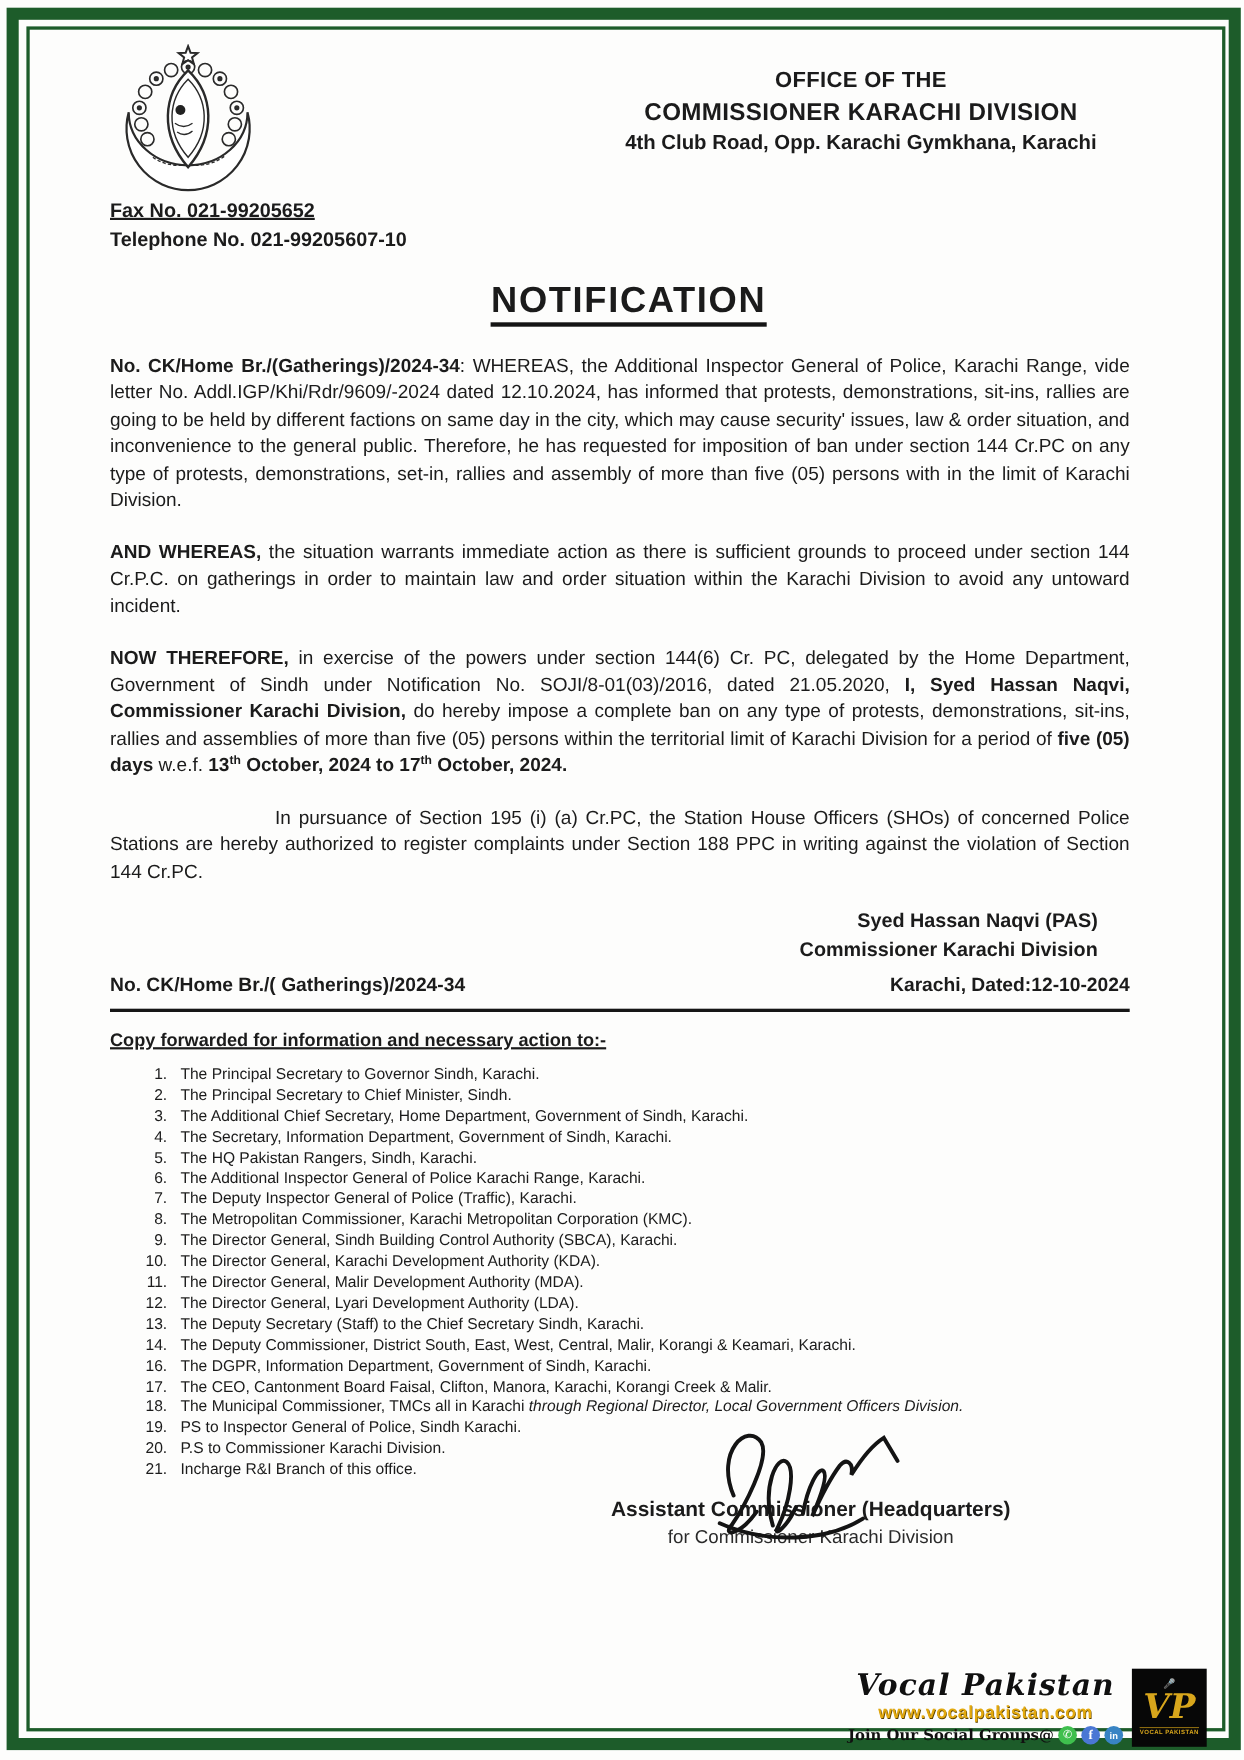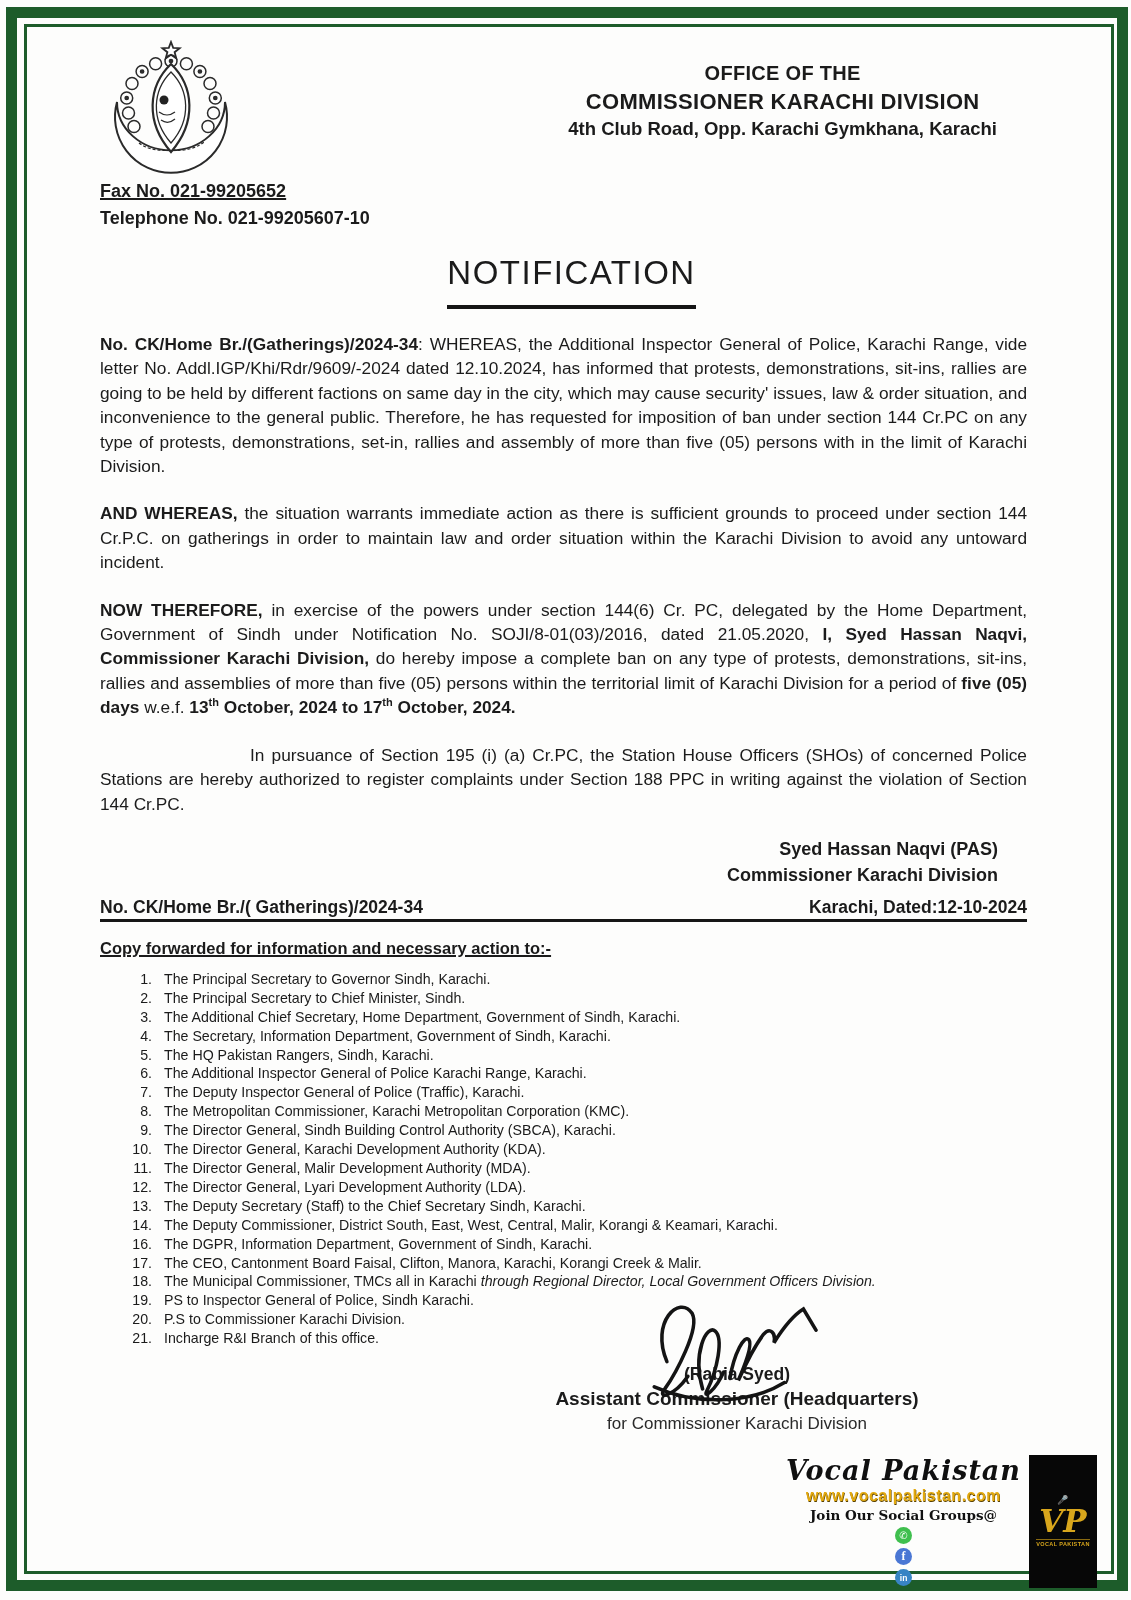--- a/index.html
+++ b/index.html
@@ -23,30 +23,30 @@
   .office-block{margin:20px 30px 0 auto;text-align:center;font-weight:bold;line-height:1.35;}
   .office-line1{font-size:20px;letter-spacing:.3px;}
   .office-line2{font-size:22px;letter-spacing:.3px;}
   .office-line3{font-size:18.5px;}
 
   .contact-block{margin-top:-12px;line-height:1.5;}
   .fax-line{font-weight:bold;font-size:18px;text-decoration:underline;text-decoration-thickness:2px;}
   .tel-line{font-weight:bold;font-size:18px;}
 
   .doc-title-wrap{text-align:center;margin-top:22px;}
-  .doc-title{display:inline-block;font-size:33px;font-weight:normal;letter-spacing:1.5px;border-bottom:4px solid #151515;padding-bottom:13px;margin-left:16px;}
+  .doc-title{display:inline-block;font-size:33px;font-weight:bold;letter-spacing:1.5px;border-bottom:4px solid #151515;padding-bottom:1px;margin-left:16px;}
 
   .para{font-size:17.3px;line-height:24.4px;text-align:justify;margin:23px 0 0 0;}
   .b{font-weight:bold;}
   .para sup{font-size:11px;line-height:0;}
   .para4{text-indent:150px;}
 
   .signatory{margin:20px 29px 0 auto;text-align:right;font-weight:bold;font-size:18px;line-height:26px;}
 
-  .refline{display:flex;justify-content:space-between;align-items:flex-end;margin-top:9px;border-bottom:3px solid #161616;padding-bottom:1px;font-weight:bold;font-size:17.5px;}
+  .refline{display:flex;justify-content:space-between;align-items:flex-end;margin-top:9px;border-bottom:3px solid #161616;padding-bottom:11px;font-weight:bold;font-size:17.5px;}
 
   .copy-heading{margin-top:17px;font-weight:bold;font-size:16.5px;text-decoration:underline;text-decoration-thickness:2px;}
 
   .recipient-list{margin:12px 0 0 22px;font-size:14.2px;line-height:18.9px;}
   .recipient-row{display:flex;}
   .recipient-num{flex:0 0 30px;text-align:right;margin-right:12px;}
   .recipient-text{white-space:nowrap;}
   .recipient-text .it{font-style:italic;}
 
   
@@ -54,21 +54,21 @@
   .signature-svg{position:absolute;left:120px;top:-78px;width:210px;height:130px;z-index:2;}
   .sign-name{font-weight:bold;font-size:17.5px;line-height:24px;}
   .sign-title{font-weight:bold;font-size:19px;line-height:26px;}
   .sign-for{font-size:17px;line-height:24px;color:#2a2a2a;}
 
   
   .footer-brand{position:absolute;right:34px;bottom:12px;display:flex;align-items:stretch;z-index:6;}
   .fb-left{text-align:center;padding:2px 8px 2px 2px;}
   .fb-script{font-family:"DejaVu Serif","Liberation Serif",serif;font-style:italic;font-weight:bold;font-size:27px;color:#101010;text-shadow:0 0 2px #fff,1px 1px 0 #fff,-1px -1px 0 #fff;letter-spacing:1px;line-height:1.05;}
   .fb-site{font-weight:bold;font-size:16px;color:#e3a90e;text-shadow:.5px .5px 0 #5a4100;letter-spacing:.5px;line-height:1.2;}
-  .fb-social{display:flex;align-items:center;justify-content:center;gap:4px;margin-top:2px;flex-direction:column;}
+  .fb-social{display:flex;align-items:center;justify-content:center;gap:4px;margin-top:2px;}
   .fb-social-text{font-family:"DejaVu Serif","Liberation Serif",serif;font-weight:bold;font-size:13.5px;color:#111;}
   .soc-icon{width:17px;height:17px;border-radius:50%;display:inline-flex;align-items:center;justify-content:center;color:#fff;font-size:10px;font-weight:bold;}
   .soc-wa{background:#3fbf4e;}
   .soc-fb{background:#4a77d4;font-family:"Liberation Serif",serif;font-size:12px;}
   .soc-in{background:#3884c4;font-size:8.5px;}
   .fb-logo-box{width:64px;background:#070707;color:#d8a61c;display:flex;flex-direction:column;align-items:center;justify-content:center;padding:3px 2px;}
   .fb-logo-mono{font-family:"DejaVu Serif","Liberation Serif",serif;font-weight:bold;font-style:italic;font-size:31px;line-height:1;color:#d8a61c;}
   .fb-logo-mic{font-size:9px;line-height:1;margin-bottom:1px;}
   .fb-logo-caption{font-size:5.5px;font-weight:bold;letter-spacing:.4px;color:#d8a61c;border-top:1px solid #8a6a10;margin-top:2px;padding-top:1px;white-space:nowrap;}
 </style>
@@ -260,21 +260,20 @@
 
     <div class="bottom-sign">
       <svg class="signature-svg" viewBox="0 0 200 120">
         <g fill="none" stroke="#141414" stroke-width="3.4" stroke-linecap="round">
           <path d="M38,72 C22,34 50,8 62,26 C70,40 46,84 36,98 C28,108 44,106 58,86"></path>
           <path d="M72,98 C62,64 76,36 84,43 C92,50 86,80 76,100 C72,108 84,100 92,82"></path>
           <path d="M98,88 C102,64 112,46 116,51 C120,56 112,76 106,90 C114,72 124,54 130,46 C136,39 142,44 140,54 C150,38 160,27 168,22 L180,42"></path>
           <path d="M26,96 C66,114 118,112 150,92"></path>
         </g>
       </svg>
-      <div class="sign-name">(Rabia Syed)</div>
       <div class="sign-title">Assistant Commissioner (Headquarters)</div>
       <div class="sign-for">for Commissioner Karachi Division</div>
     </div>
   </div>
 
   <div class="footer-brand">
     <div class="fb-left">
       <div class="fb-script">Vocal Pakistan</div>
       <div class="fb-site">www.vocalpakistan.com</div>
       <div class="fb-social">

